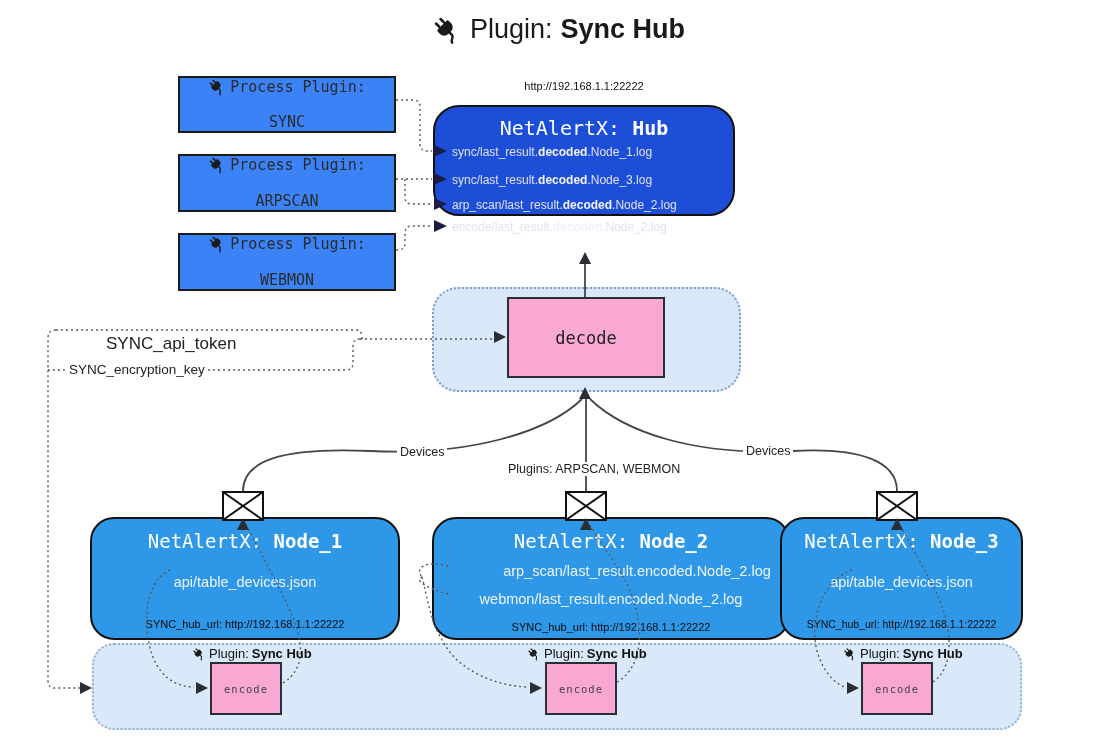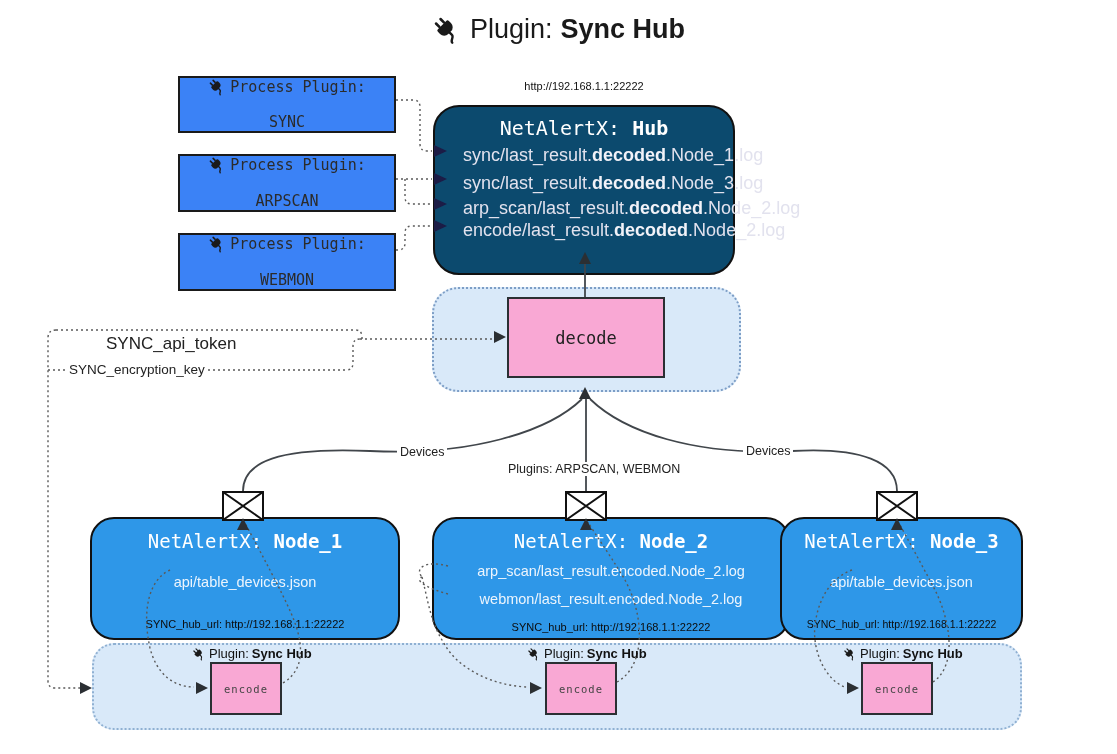--- a/index.html
+++ b/index.html
@@ -8,21 +8,21 @@
   .mono{font-family:"DejaVu Sans Mono",monospace;}
   .container{position:absolute;background:#d9e9f9;border:2px dotted #7d9ec6;border-radius:26px;z-index:1;}
   .bigbox{position:absolute;border:2.5px solid #111;z-index:2;box-sizing:border-box;}
   .whitebox{position:absolute;background:#f9a8d4;border:2.5px solid #2b2f33;z-index:2;box-sizing:border-box;
             display:flex;align-items:center;justify-content:center;}
   .pluginbox{position:absolute;background:#3b82f6;border:2.5px solid #1a1a1a;z-index:2;box-sizing:border-box;
              display:flex;flex-direction:column;align-items:center;justify-content:space-between;}
   .pluginbox .row{display:flex;align-items:center;gap:4px;font-size:15px;color:#2b2b2b;}
   .pluginbox .pname{font-size:15px;color:#2b2b2b;margin-top:3px;}
   .hubtitle{width:100%;text-align:center;color:#fff;font-size:20px;}
-  .hubline{position:absolute;left:17px;font-size:18px;color:#e2e2ee;white-space:nowrap;margin-left:11px;}
+  .hubline{position:absolute;left:17px;font-size:12px;color:#e2e2ee;white-space:nowrap;}
   .hubline b{color:#f2f2f8;}
   .nodetitle{position:absolute;width:100%;text-align:center;color:#fff;font-size:19px;white-space:nowrap;}
   .nodeline{position:absolute;width:100%;text-align:center;color:#edf5fd;font-size:14.5px;white-space:nowrap;}
   .nodeurl{position:absolute;width:100%;text-align:center;color:#0c0c0c;font-size:11px;white-space:nowrap;}
   .floatlabel{position:absolute;background:#fff;padding:0 3px;font-size:12.5px;color:#222;z-index:6;white-space:nowrap;}
   .enclabel{position:absolute;z-index:6;font-size:13px;color:#111;display:flex;align-items:center;gap:3px;white-space:nowrap;}
   svg.overlay{position:absolute;left:0;top:0;z-index:5;pointer-events:none;}
   .plug{display:inline-block;vertical-align:middle;}
   .smallurl{position:absolute;text-align:center;font-size:11px;color:#111;z-index:2;}
   .titlebar{position:absolute;left:0;top:14px;width:1117px;display:flex;align-items:center;justify-content:center;gap:8px;z-index:2;font-size:27px;}
@@ -74,21 +74,21 @@
     <div class="row">
         <svg class="plug" width="18" height="18">
           <use href="#plug"></use>
         </svg>
       <span>Process Plugin:</span>
       </div>
     <div class="pname">WEBMON</div>
   </div>
 
   <div class="smallurl" style="left:433px;top:80px;width:302px;">http://192.168.1.1:22222</div>
-  <div class="bigbox" style="left:433px;top:105px;width:302px;height:170px;background:#0c4a6e;border-radius:26px;">
+  <div class="bigbox" style="left:433px;top:105px;width:302px;height:111px;background:#1d4ed8;border-radius:26px;">
     <div class="hubtitle mono" style="margin-top:9px;">
       <span>NetAlertX: </span><b>Hub</b>
     </div>
     <div class="hubline" style="top:38px;"><span>sync/last_result.</span><b>decoded</b><span>.Node_1.log</span></div>
     <div class="hubline" style="top:66px;"><span>sync/last_result.</span><b>decoded</b><span>.Node_3.log</span></div>
     <div class="hubline" style="top:91px;"><span>arp_scan/last_result.</span><b>decoded</b><span>.Node_2.log</span></div>
     <div class="hubline" style="top:113px;"><span>encode/last_result.</span><b>decoded</b><span>.Node_2.log</span></div>
   </div>
 
   <div class="container" style="left:432px;top:287px;width:305px;height:101px;"></div>
@@ -100,21 +100,21 @@
     <div class="nodetitle mono" style="top:11px;">
       <span>NetAlertX: </span><b>Node_1</b>
     </div>
     <div class="nodeline" style="top:55px;">api/table_devices.json</div>
     <div class="nodeurl" style="top:99px;">SYNC_hub_url: http://192.168.1.1:22222</div>
   </div>
   <div class="bigbox" style="left:432px;top:517px;width:358px;height:123px;background:#2e97e8;border-radius:24px;">
     <div class="nodetitle mono" style="top:11px;">
       <span>NetAlertX: </span><b>Node_2</b>
     </div>
-    <div class="nodeline" style="top:44px;">arp_scan/last_result.encoded.Node_2.log</div>
+    <div class="nodeline" style="top:44px;padding-left:26px;">arp_scan/last_result.encoded.Node_2.log</div>
     <div class="nodeline" style="top:72px;">webmon/last_result.encoded.Node_2.log</div>
     <div class="nodeurl" style="top:102px;">SYNC_hub_url: http://192.168.1.1:22222</div>
   </div>
   <div class="bigbox" style="left:780px;top:517px;width:243px;height:123px;background:#2e97e8;border-radius:24px;">
     <div class="nodetitle mono" style="top:11px;">
       <span>NetAlertX: </span><b>Node_3</b>
     </div>
     <div class="nodeline" style="top:55px;">api/table_devices.json</div>
     <div class="nodeurl" style="top:99px;font-size:10.5px;">SYNC_hub_url: http://192.168.1.1:22222</div>
   </div>

